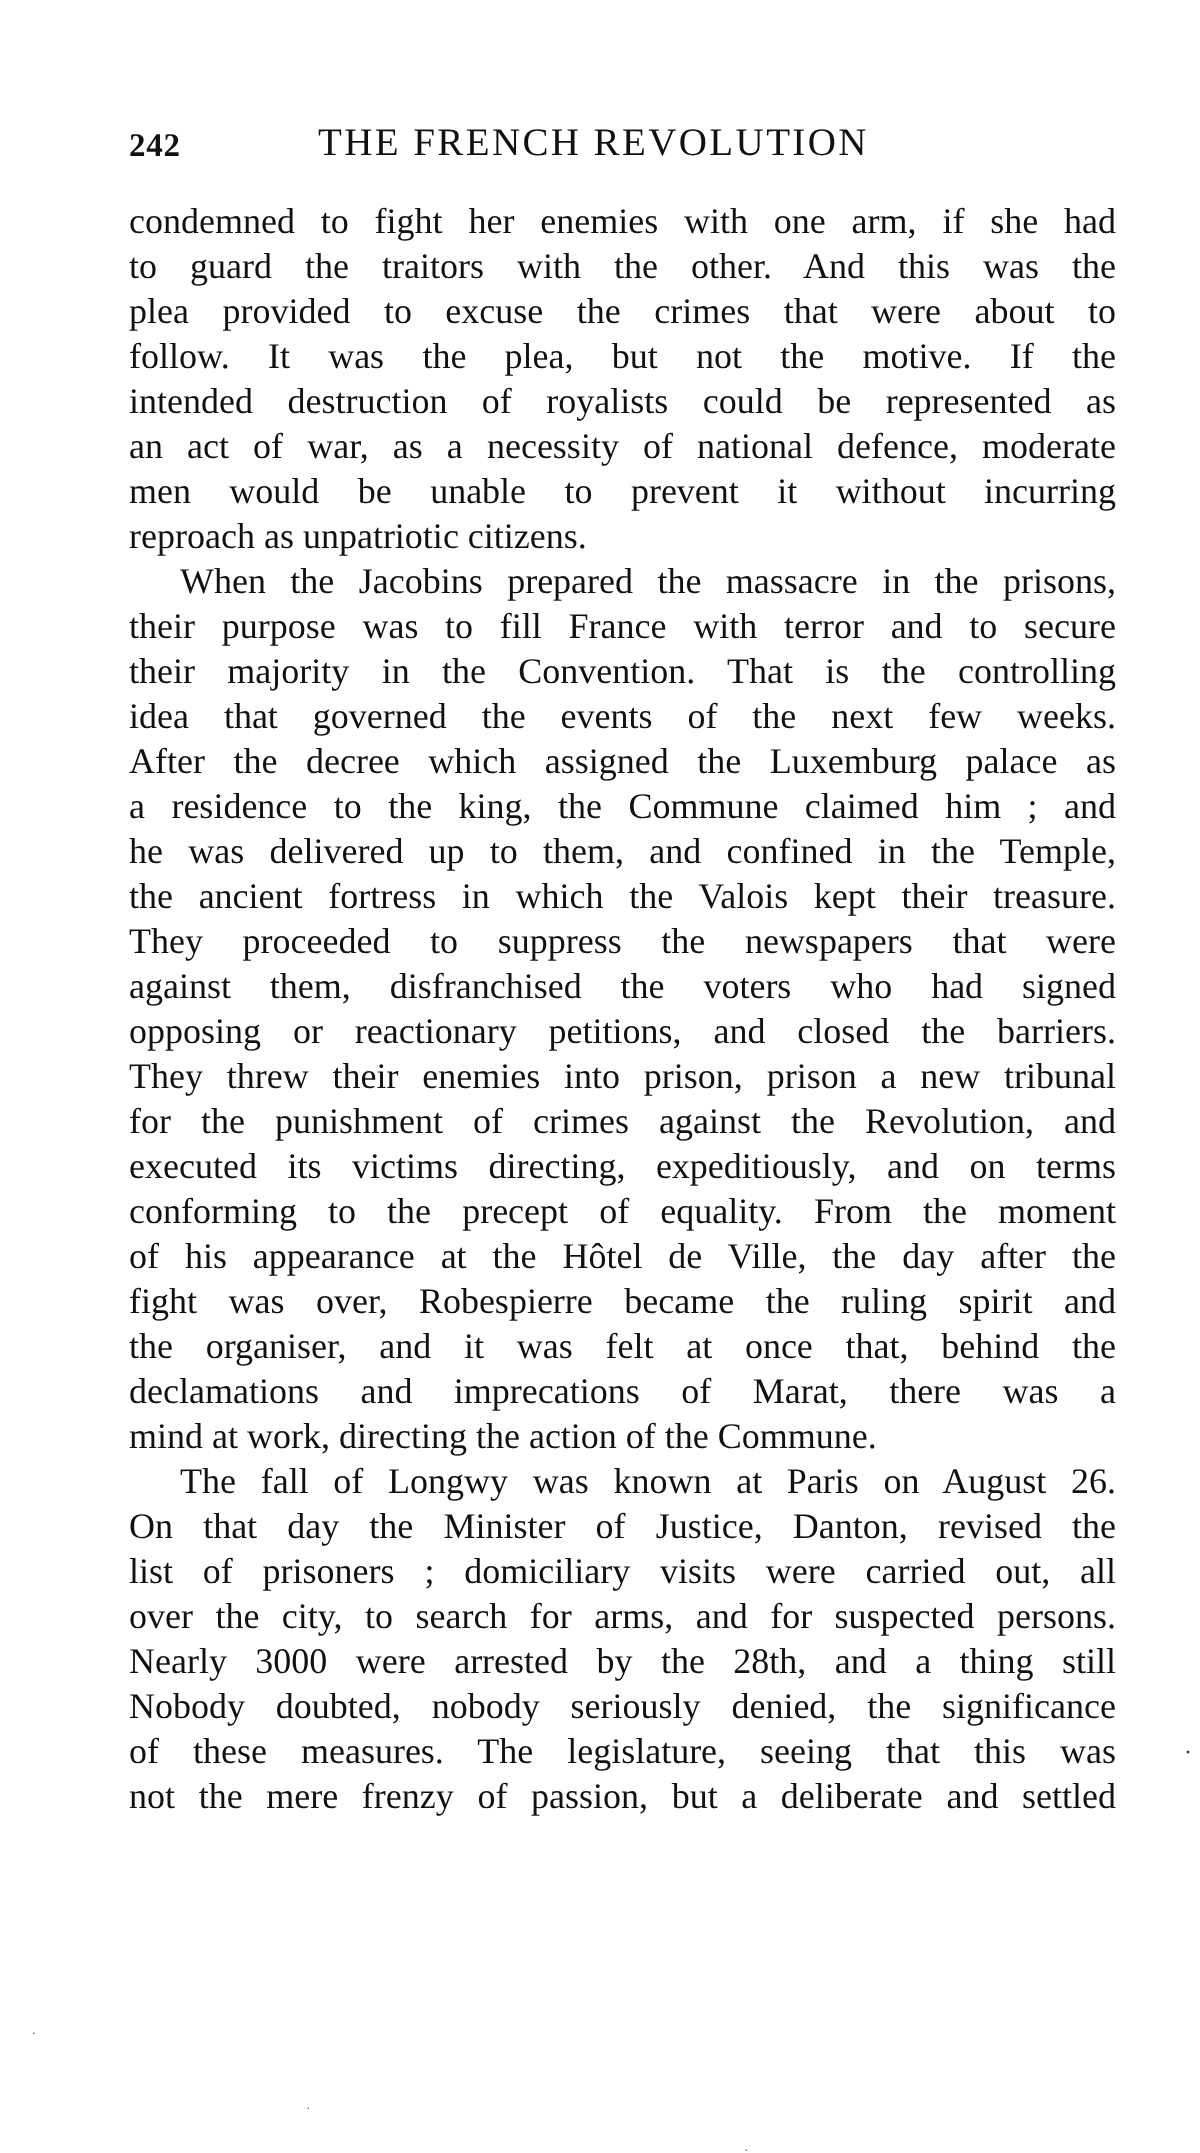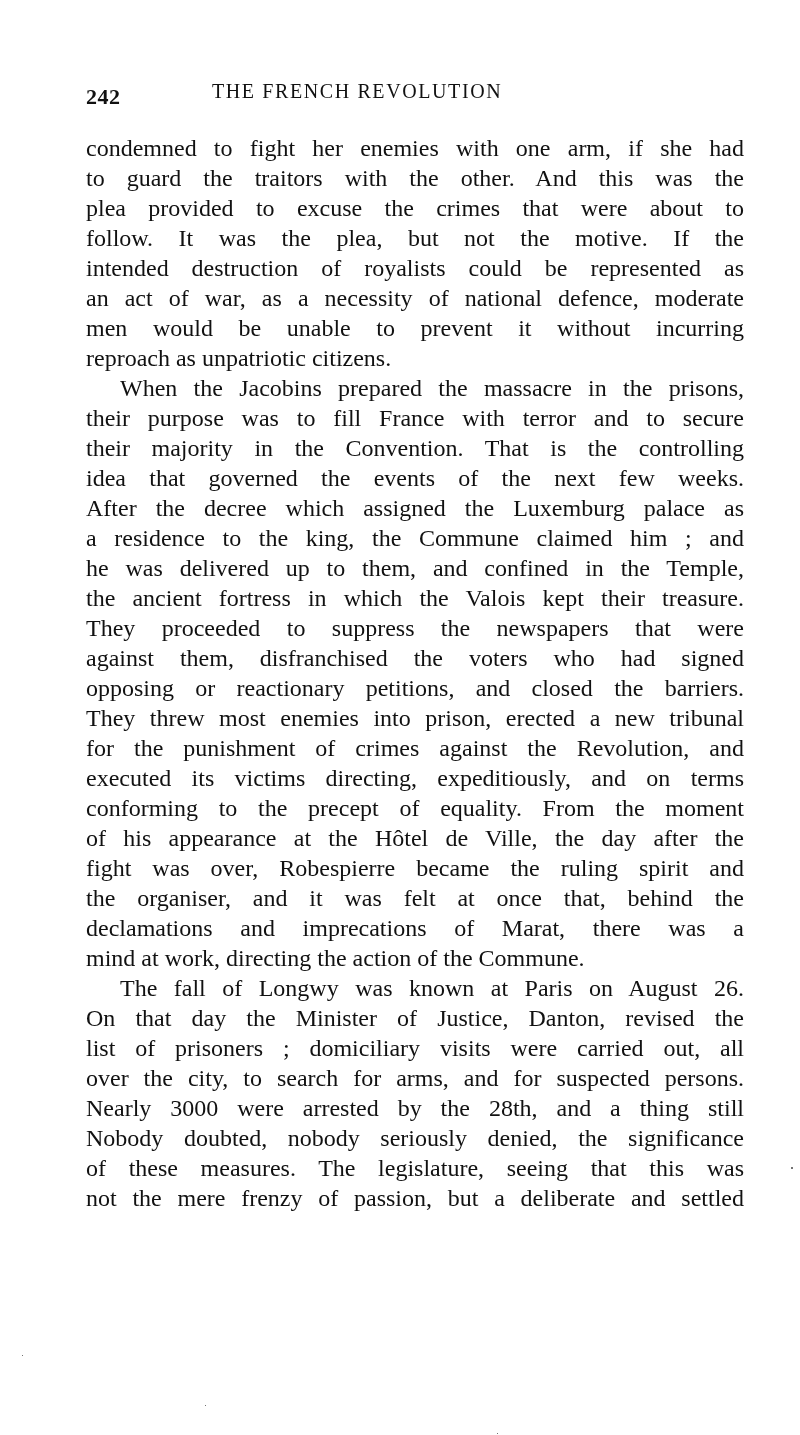--- a/index.html
+++ b/index.html
@@ -32,21 +32,21 @@
       left: 0;
       top: 4px;
       font-size: 22px;
       font-weight: bold;
       letter-spacing: 0.5px;
     }
     .running-title {
       position: absolute;
       left: 126px;
       top: 0;
-      font-size: 20px;
+      font-size: 26px;
       letter-spacing: 1.6px;
       white-space: nowrap;
     }
     .body-text {
       position: absolute;
       top: 133px;
       left: 86px;
       width: 658px;
     }
     .line {
@@ -99,21 +99,21 @@
       <span class="line">their purpose was to fill France with terror and to secure</span>
       <span class="line">their majority in the Convention.  That is the controlling</span>
       <span class="line">idea that governed the events of the next few weeks.</span>
       <span class="line">After the decree which assigned the Luxemburg palace as</span>
       <span class="line">a residence to the king, the Commune claimed him ; and</span>
       <span class="line">he was delivered up to them, and confined in the Temple,</span>
       <span class="line">the ancient fortress in which the Valois kept their treasure.</span>
       <span class="line">They proceeded to suppress the newspapers that were</span>
       <span class="line">against them, disfranchised the voters who had signed</span>
       <span class="line">opposing or reactionary petitions, and closed the barriers.</span>
-      <span class="line">They threw most enemies into prison, erected a new tribunal</span>
+      <span class="line">They threw their enemies into prison, prison a new tribunal</span>
       <span class="line">for the punishment of crimes against the Revolution, and</span>
       <span class="line">executed its victims directing, expeditiously, and on terms</span>
       <span class="line">conforming to the precept of equality.  From the moment</span>
       <span class="line">of his appearance at the Hôtel de Ville, the day after the</span>
       <span class="line">fight was over, Robespierre became the ruling spirit and</span>
       <span class="line">the organiser, and it was felt at once that, behind the</span>
       <span class="line">declamations and imprecations of Marat, there was a</span>
       <span class="line last">mind at work, directing the action of the Commune.</span>
     </div>
 

